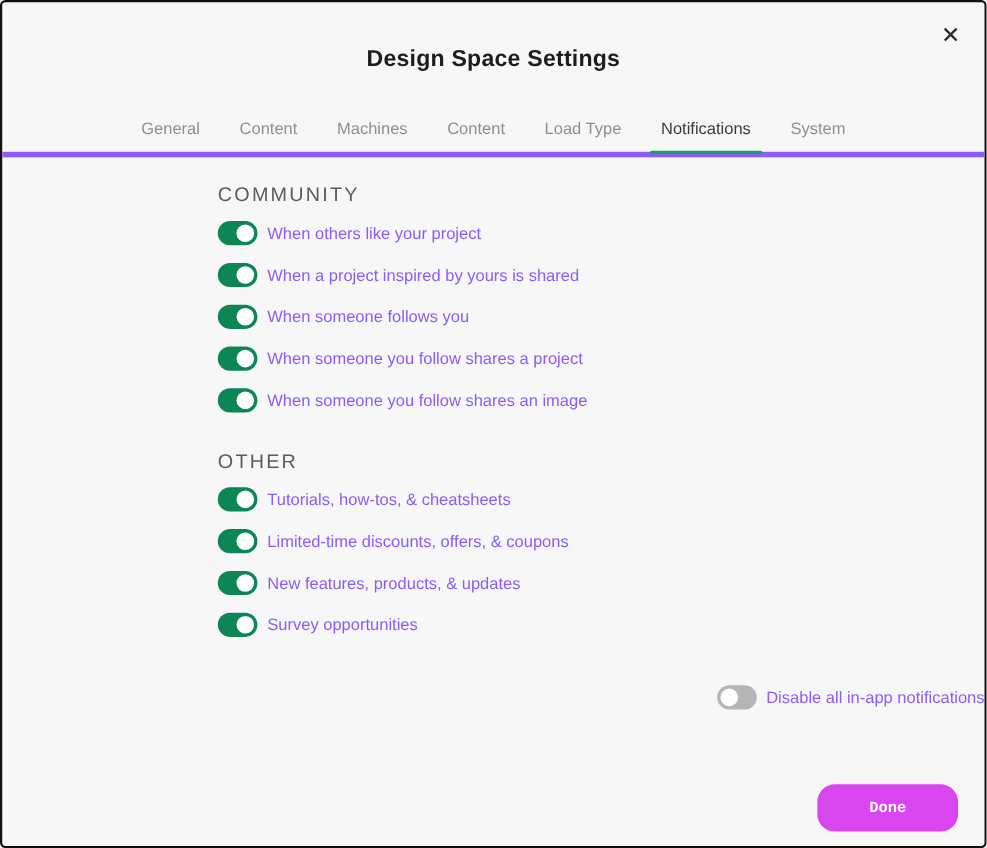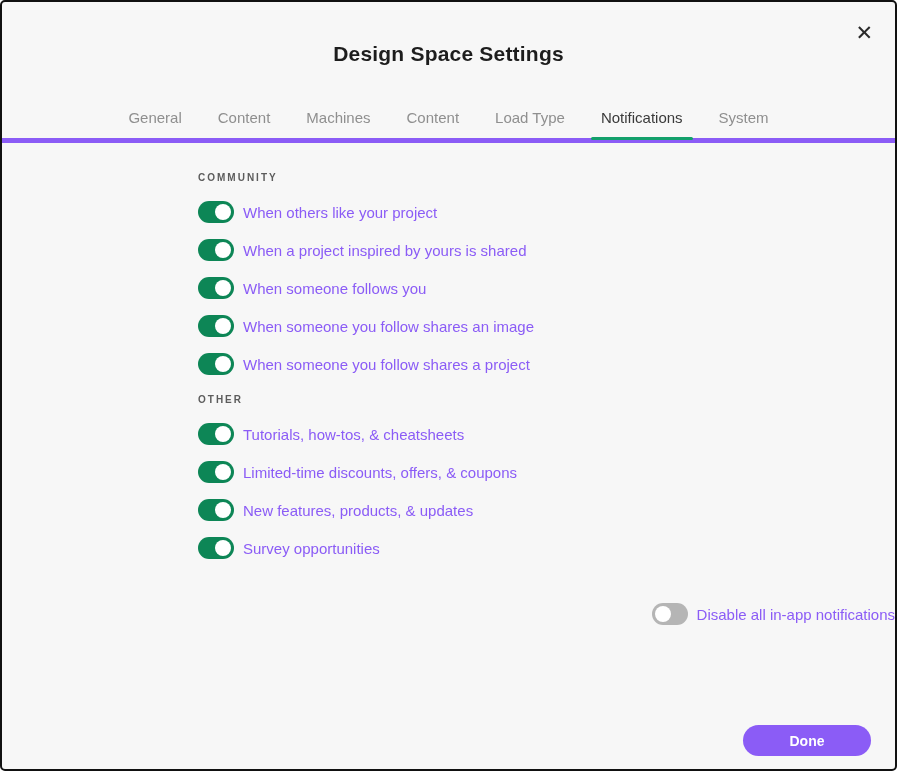--- a/index.html
+++ b/index.html
@@ -53,28 +53,28 @@
     content: "";
     position: absolute; left: 0; right: 0; bottom: -2px;
     height: 3px;
     background: #12a06b;
     border-radius: 2px;
   }
 
   .content { padding: 26px 0 0 196px; }
 
   .section-heading {
-    font-size: 10px;
-    font-weight: 700;
+    font-size: 18px;
+    font-weight: 400;
     color: #5c5c5c;
     letter-spacing: 2px;
     line-height: 17px;
     margin-bottom: 15px;
   }
-  .section + .section { margin-top: 16px; }
+  .section + .section { margin-top: 36px; }
 
   .row {
     display: flex;
     align-items: center;
     height: 22px;
     margin-bottom: 16px;
   }
   .row-label {
     margin-left: 9px;
     font-size: 15px;
@@ -98,28 +98,28 @@
     top: 3px; left: 3px;
   }
   .toggle.on { background: #0d8656; }
   .toggle.on::after { left: auto; right: 3px; }
 
   .disable-row { margin-top: 44px; justify-content: flex-end; }
 
   .done-btn {
     position: absolute;
     right: 24px; bottom: 13px;
-    width: 128px; height: 31px;
-    background: #8b5cf6;
+    width: 128px; height: 43px;
+    background: #d946ef;
     color: #ffffff;
     border: none;
     border-radius: 16px;
     font-size: 14px;
     font-weight: 700;
-    font-family: Liberation Sans, sans-serif;
+    font-family: Liberation Mono, monospace;
     cursor: pointer;
   }
 </style>
 </head>
 <body>
 
 <div class="window">
 
   <button class="close-btn">✕</button>
 
@@ -147,25 +147,25 @@
       <div class="row">
         <div class="toggle on"></div>
         <span class="row-label">When a project inspired by yours is shared</span>
       </div>
       <div class="row">
         <div class="toggle on"></div>
         <span class="row-label">When someone follows you</span>
       </div>
       <div class="row">
         <div class="toggle on"></div>
-        <span class="row-label">When someone you follow shares an image</span>
+        <span class="row-label">When someone you follow shares a project</span>
       </div>
       <div class="row">
         <div class="toggle on"></div>
-        <span class="row-label">When someone you follow shares a project</span>
+        <span class="row-label">When someone you follow shares an image</span>
       </div>
     </section>
 
     <section class="section">
       <h2 class="section-heading">OTHER</h2>
 
       <div class="row">
         <div class="toggle on"></div>
         <span class="row-label">Tutorials, how-tos, &amp; cheatsheets</span>
       </div>

